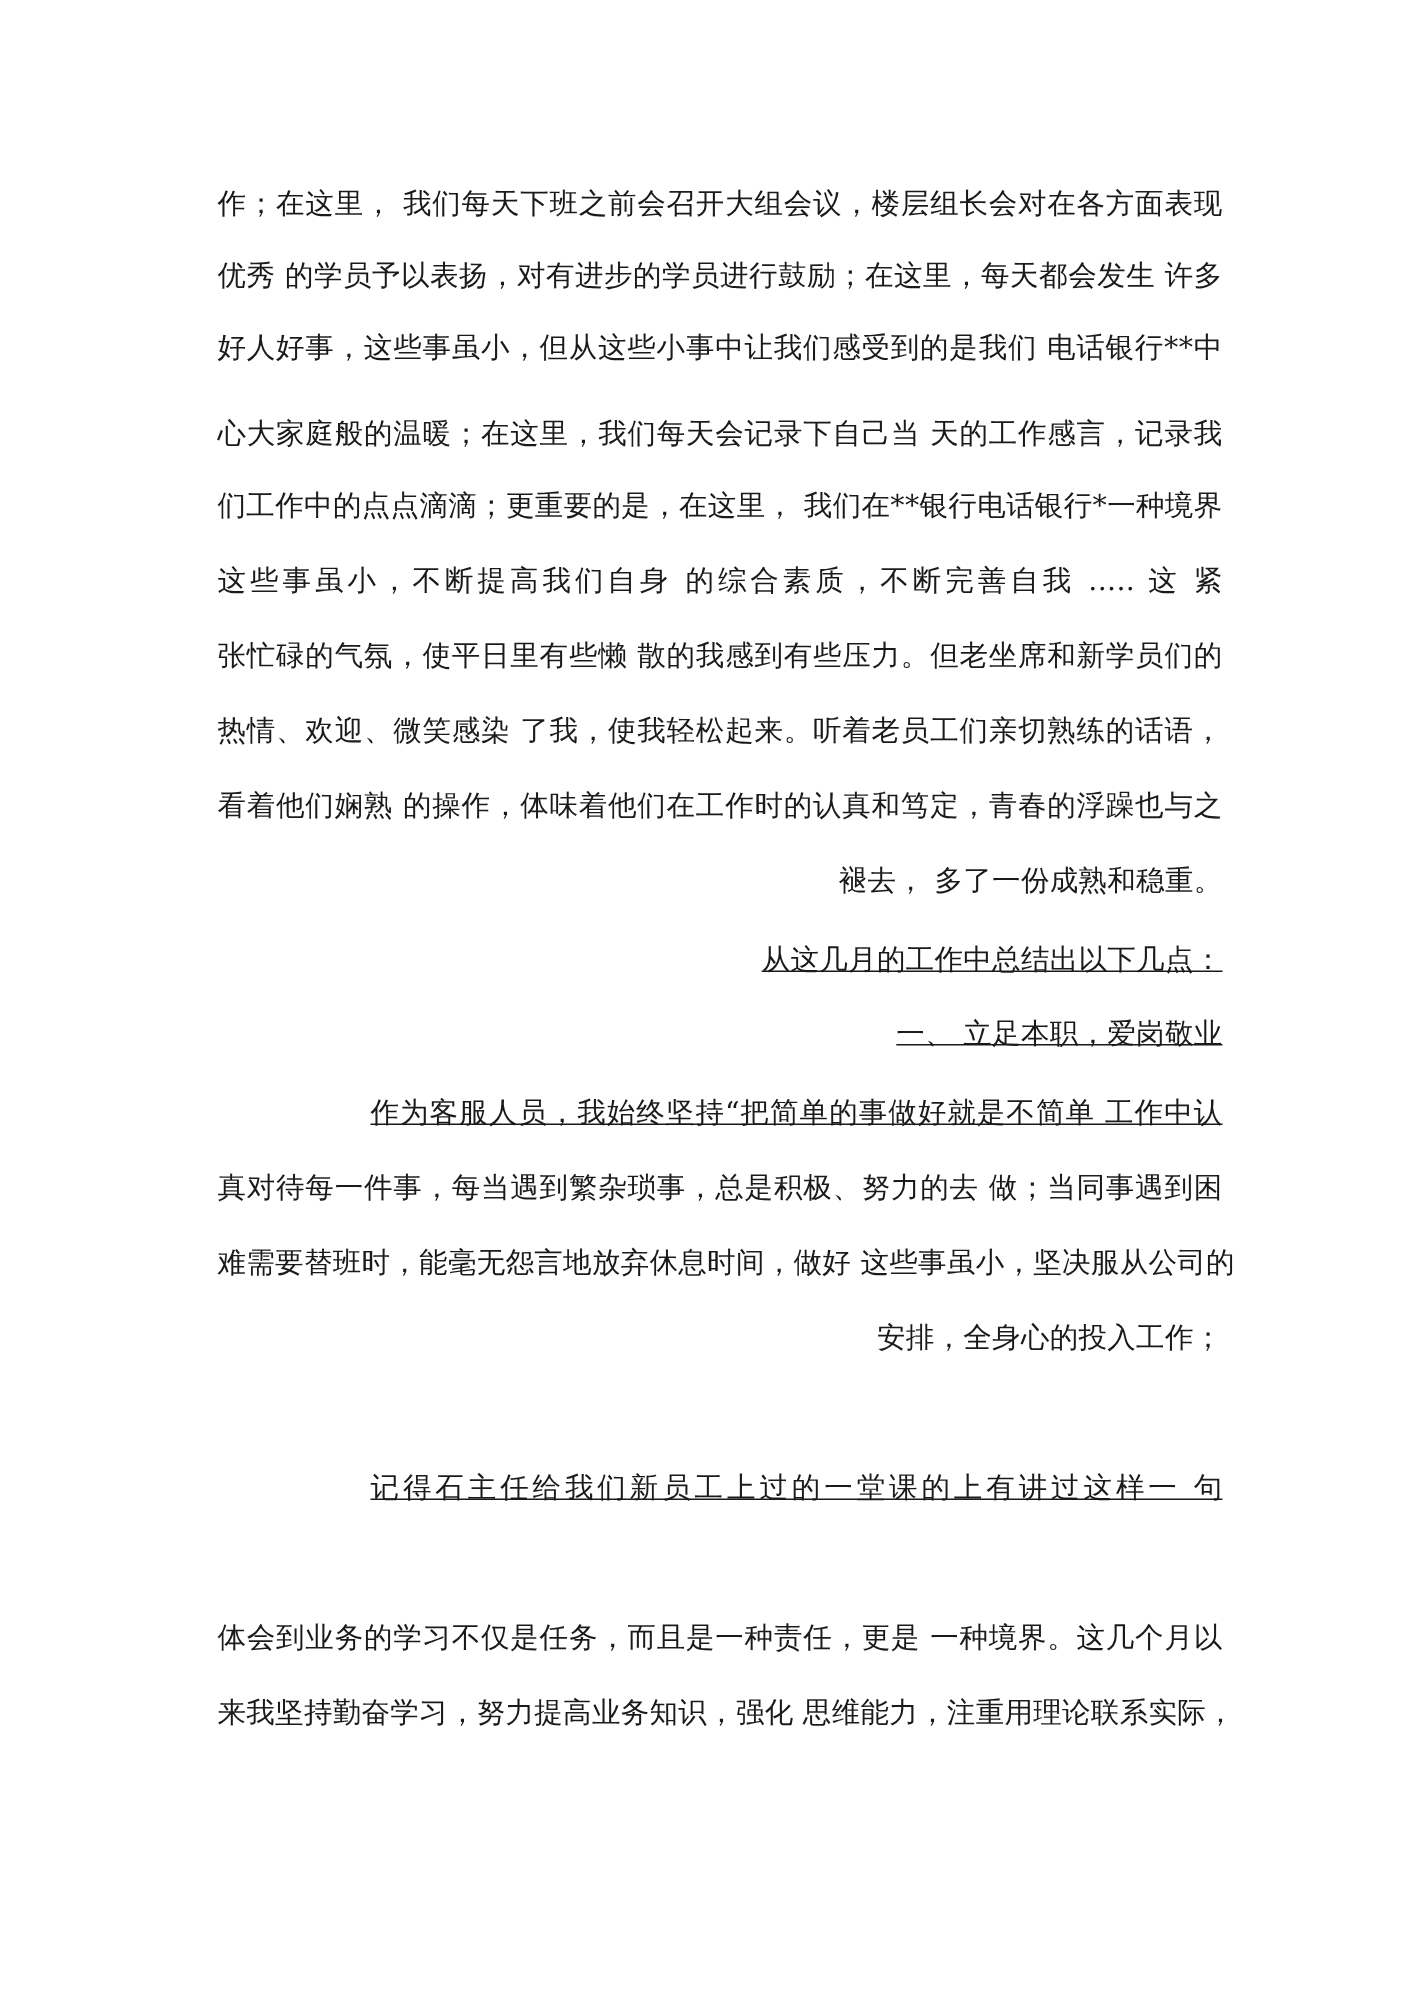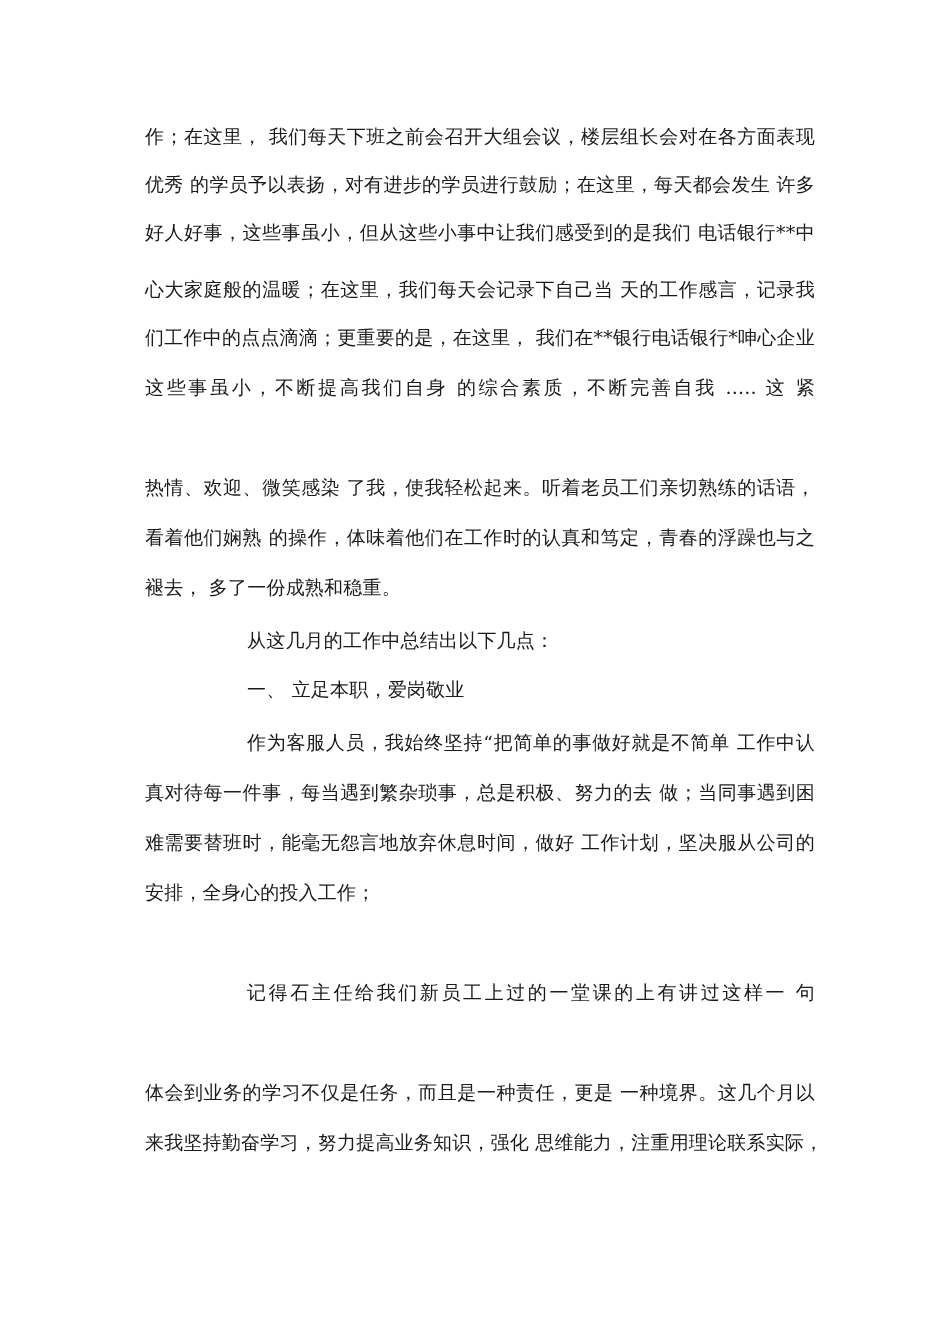--- a/index.html
+++ b/index.html
@@ -24,45 +24,48 @@
       background: #ffffff;
     }
     .line {
       position: absolute;
       left: 145px;
       width: 670px;
       font-size: 19px;
       line-height: 24px;
       white-space: nowrap;
       letter-spacing: 0.2px;
+      text-align: right;
     }
     .line.justify {
       text-align: justify;
       text-align-last: justify;
     }
     .line.indent {
       left: 247px;
       width: 568px;
+      text-decoration: underline;
     }
   </style>
 </head>
 <body>
 
 <div class="page">
   <div class="line justify" style="top:124px">作；在这里， 我们每天下班之前会召开大组会议，楼层组长会对在各方面表现</div>
   <div class="line justify" style="top:172px">优秀 的学员予以表扬，对有进步的学员进行鼓励；在这里，每天都会发生 许多</div>
   <div class="line justify" style="top:277px">心大家庭般的温暖；在这里，我们每天会记录下自己当 天的工作感言，记录我</div>
   <div class="line justify" style="top:220px">好人好事，这些事虽小，但从这些小事中让我们感受到的是我们 电话银行**中</div>
-  <div class="line justify" style="top:325px">们工作中的点点滴滴；更重要的是，在这里， 我们在**银行电话银行*呻心企业</div>
+  <div class="line justify" style="top:325px">们工作中的点点滴滴；更重要的是，在这里， 我们在**银行电话银行*一种境界</div>
   <div class="line justify" style="top:375px">这些事虽小，不断提高我们自身 的综合素质，不断完善自我 ..... 这 紧</div>
+  <div class="line justify" style="top:425px">张忙碌的气氛，使平日里有些懒 散的我感到有些压力。但老坐席和新学员们的</div>
   <div class="line justify" style="top:475px">热情、欢迎、微笑感染 了我，使我轻松起来。听着老员工们亲切熟练的话语，</div>
   <div class="line justify" style="top:525px">看着他们娴熟 的操作，体味着他们在工作时的认真和笃定，青春的浮躁也与之</div>
   <div class="line" style="top:575px">褪去， 多了一份成熟和稳重。</div>
   <div class="line indent" style="top:628px">从这几月的工作中总结出以下几点：</div>
   <div class="line indent" style="top:677px">一、 立足本职，爱岗敬业</div>
   <div class="line indent justify" style="top:730px">作为客服人员，我始终坚持“把简单的事做好就是不简单 工作中认</div>
   <div class="line justify" style="top:780px">真对待每一件事，每当遇到繁杂琐事，总是积极、努力的去 做；当同事遇到困</div>
-  <div class="line justify" style="top:830px">难需要替班时，能毫无怨言地放弃休息时间，做好 工作计划，坚决服从公司的</div>
+  <div class="line justify" style="top:830px">难需要替班时，能毫无怨言地放弃休息时间，做好 这些事虽小，坚决服从公司的</div>
   <div class="line" style="top:880px">安排，全身心的投入工作；</div>
   <div class="line indent justify" style="top:980px">记得石主任给我们新员工上过的一堂课的上有讲过这样一 句</div>
   <div class="line justify" style="top:1080px">体会到业务的学习不仅是任务，而且是一种责任，更是 一种境界。这几个月以</div>
   <div class="line justify" style="top:1130px">来我坚持勤奋学习，努力提高业务知识，强化 思维能力，注重用理论联系实际，</div>
 </div>
 
 </body></html>

